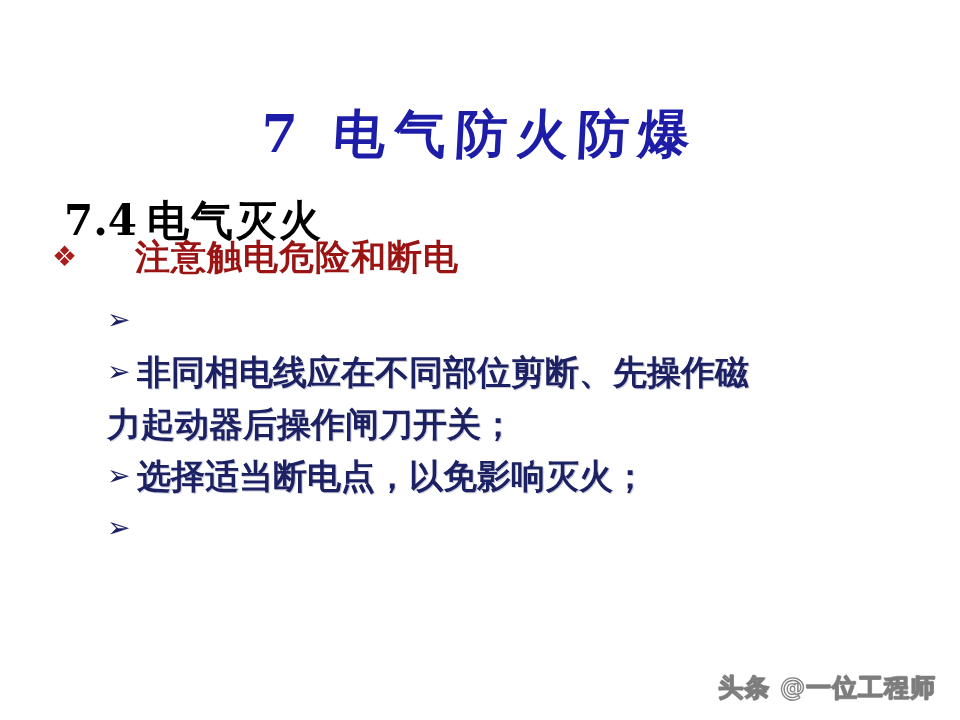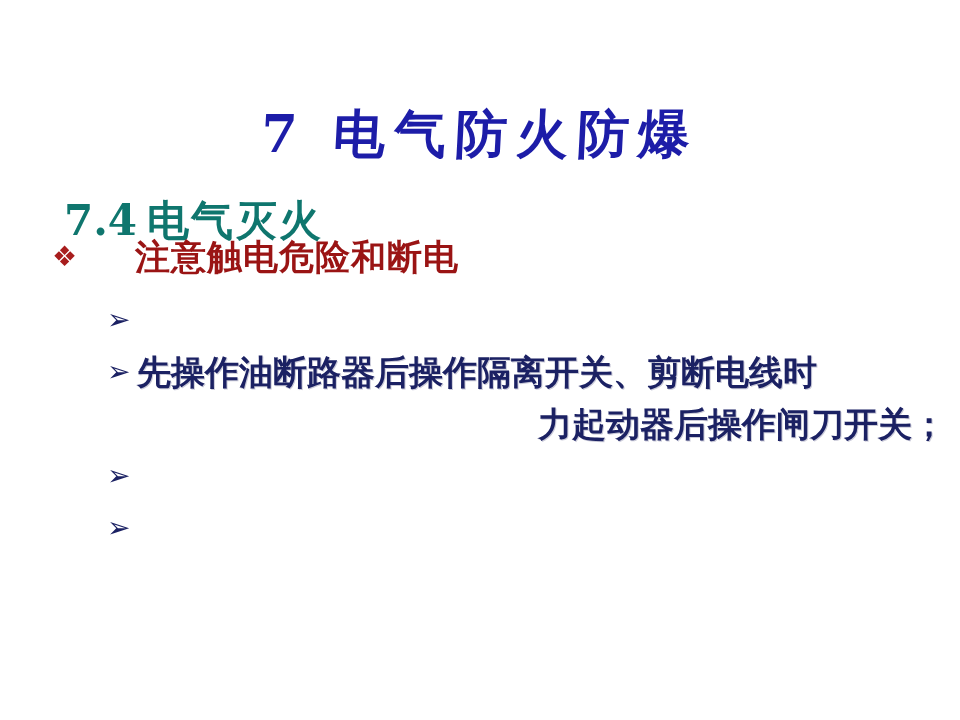--- a/index.html
+++ b/index.html
@@ -38,21 +38,21 @@
     line-height: 1.05;
     white-space: nowrap;
     transform: skewX(-3deg);
   }
 
   
   .section-subtitle {
     position: absolute;
     left: 64px;
     top: 163px;
-    color: #0f766e;
+    color: #000000;
     font-family: "DejaVu Serif", "Liberation Serif", serif;
     font-weight: 700;
     font-size: 42px;
     letter-spacing: 2px;
     line-height: 1.1;
     white-space: nowrap;
   }
   .section-subtitle .num {
     letter-spacing: 0px;
     padding-right: 10px;
@@ -116,21 +116,20 @@
   .bullet-l2 .txt {
     flex: 1 1 auto;
   }
   .bullet-l2 .txt .line {
     display: block;
     white-space: nowrap;
   }
   
   .bullet-l2 .txt .line.cont {
     margin-left: -30px;
-    text-align: right;
   }
 
   
   .watermark {
     position: absolute;
     right: 24px;
     bottom: 16px;
     font-size: 25px;
     font-weight: 700;
     color: #ffffff;
@@ -163,29 +162,33 @@
       <span class="txt">注意触电危险和断电</span>
     </div>
 
     <div class="bullet-l2">
       <span class="marker">➢</span>
     </div>
 
     <div class="bullet-l2">
       <span class="marker">➢</span>
       <span class="txt">
-        <span class="line">先操作油断路器后操作隔离开关、剪断电线时</span>
+        <span class="line">非同相电线应在不同部位剪断、先操作磁</span>
         <span class="line cont">力起动器后操作闸刀开关；</span>
       </span>
     </div>
 
     <div class="bullet-l2">
       <span class="marker">➢</span>
+      <span class="txt">
+        <span class="line">选择适当断电点，以免影响灭火；</span>
+      </span>
     </div>
 
     <div class="bullet-l2">
       <span class="marker">➢</span>
     </div>
 
   </div>
 
+  <div class="watermark">头条 @一位工程师</div>
 
 </div>
 
 </body></html>

